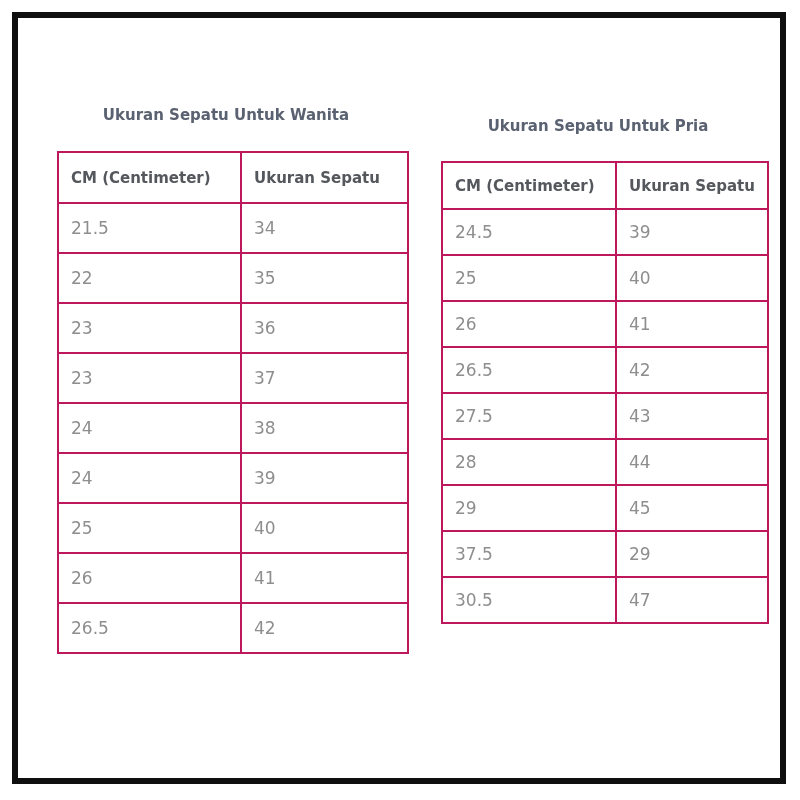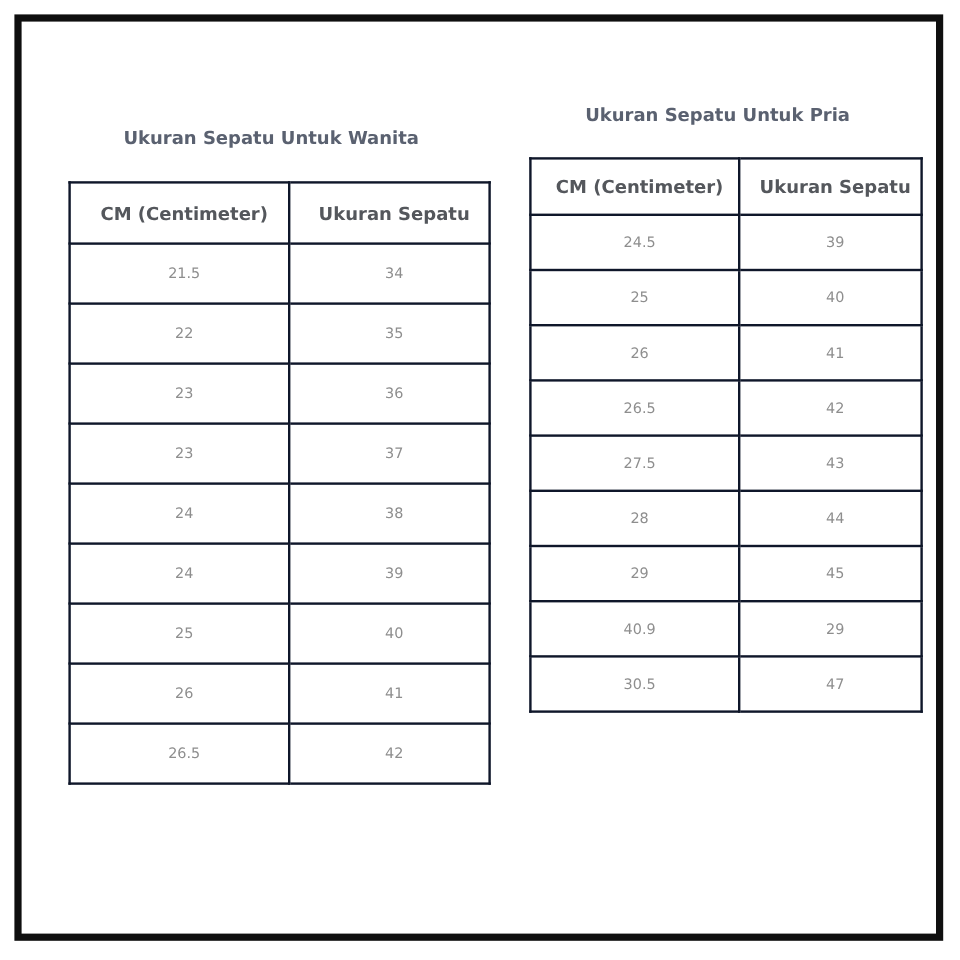--- a/index.html
+++ b/index.html
@@ -15,53 +15,53 @@
     left: 12px; top: 12px;
     width: 774px; height: 772px;
     border: 6px solid #0f0f0f;
     background: #ffffff;
   }
   .size-section {
     position: absolute;
     padding-left: 12px;
   }
   .section-women { left: 45px; top: 103px; width: 350px; }
-  .section-men   { left: 429px; top: 84px; width: 326px; }
+  .section-men   { left: 429px; top: 114px; width: 326px; }
   .table-title {
     display: block;
     text-align: center;
     font-weight: bold;
     font-size: 15px;
     line-height: 24px;
     color: #5a6170;
   }
   .section-women .table-title { margin-bottom: 24px; }
   .section-men   .table-title { margin-bottom: 23px; }
   table.size-table {
     border-collapse: collapse;
     width: 100%;
     table-layout: fixed;
   }
   table.size-table th,
   table.size-table td {
-    border: 2px solid #0f172a;
-    text-align: center;
+    border: 2px solid #be185d;
+    text-align: left;
     vertical-align: middle;
     padding-left: 12px;
     padding-right: 4px;
     overflow: hidden;
     white-space: nowrap;
   }
   table.size-table th {
     font-size: 15px;
     font-weight: bold;
     color: #54575c;
   }
   table.size-table td {
-    font-size: 12px;
+    font-size: 17px;
     font-weight: normal;
     color: #8e8e8e;
   }
   .section-women th { height: 51px; }
   .section-women td { height: 50px; }
   .section-men   th { height: 47px; }
   .section-men   td { height: 46px; }
   .section-women col.col-cm   { width: 183px; }
   .section-women col.col-size { width: 167px; }
   .section-men   col.col-cm   { width: 174px; }
@@ -162,21 +162,21 @@
         </tr>
         <tr>
           <td>28</td>
           <td>44</td>
         </tr>
         <tr>
           <td>29</td>
           <td>45</td>
         </tr>
         <tr>
-          <td>40.9</td>
+          <td>37.5</td>
           <td>29</td>
         </tr>
         <tr>
           <td>30.5</td>
           <td>47</td>
         </tr>
       </tbody>
   </table>
 </div>
 

